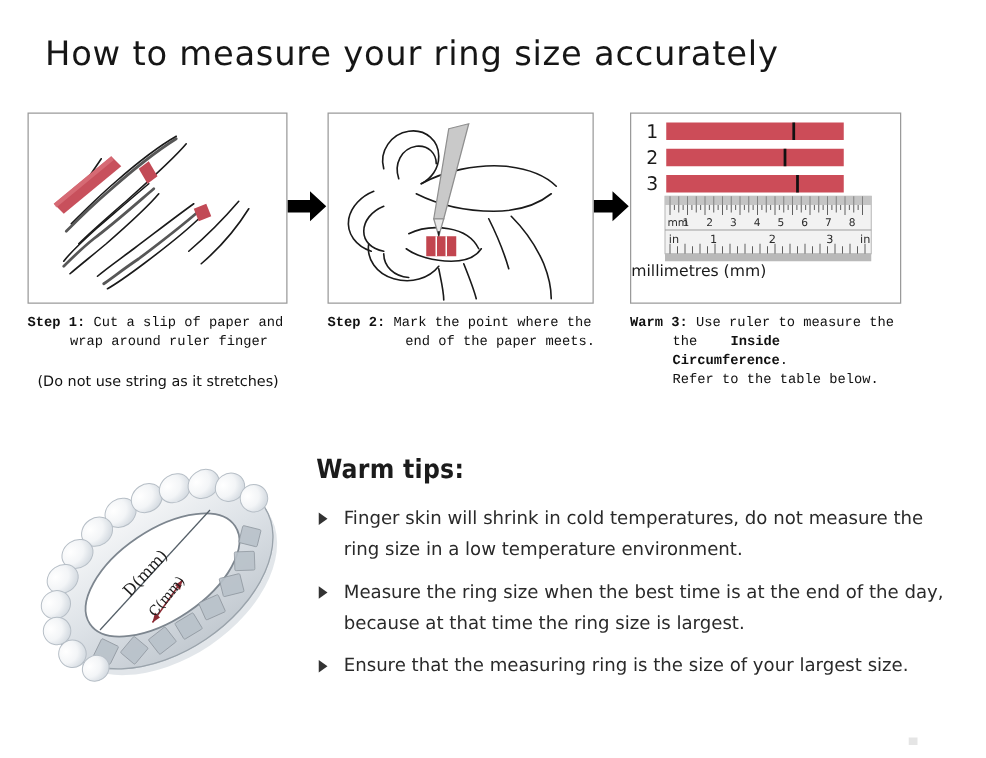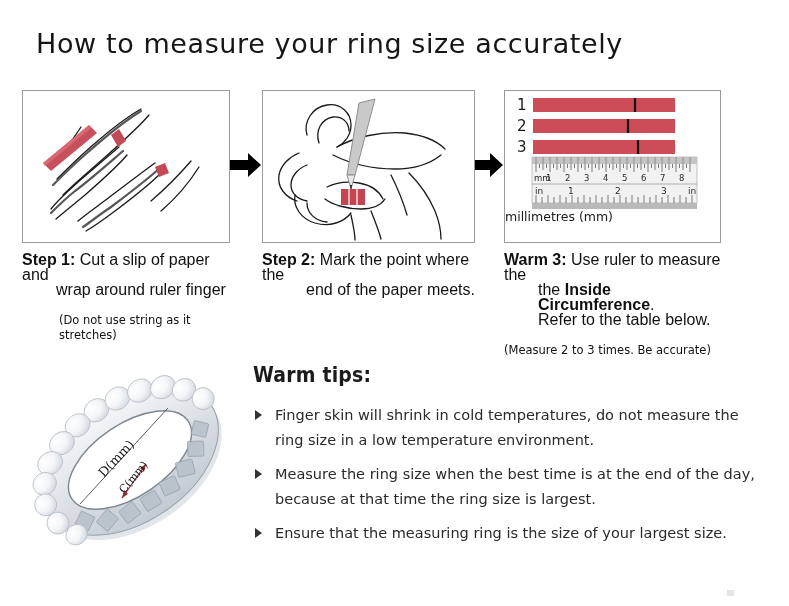--- a/index.html
+++ b/index.html
@@ -66,39 +66,39 @@
     top: 60px;
     width: 34px;
     height: 30px;
   }
   .step-arrow.a1 { left: 228px; }
   .step-arrow.a2 { left: 470px; }
 
   
   .caption {
     margin-top: 9px;
-    font-family: Liberation Sans, sans-serif;
-    font-size: 16px;
+    font-family: Liberation Mono, monospace;
+    font-size: 11px;
     line-height: 15px;
     color: #111111;
   }
   .caption .lbl { font-weight: bold; }
   .caption .ln { display: block; }
   .caption .ind { padding-left: 34px; }
-  .caption .ind2 { padding-left: 44px; }
-  .caption b { font-weight: bold; }
+  .caption .ind2 { padding-left: 44px; text-align: right; }
+  .caption b { font-weight: bold; margin-left: 20px; }
 
   .note {
     margin-top: 16px;
     font-family: "DejaVu Sans", sans-serif;
     font-size: 11.5px;
     line-height: 15px;
     color: #111111;
   }
-  .note.n1 { padding-left: 8px; margin-left: 29px; }
+  .note.n1 { padding-left: 8px; }
   .note.n3 { padding-left: 0px; }
 
   
   .ring-figure {
     position: absolute;
     left: 18px;
     top: 352px;
     width: 228px;
     height: 222px;
   }
@@ -413,21 +413,20 @@
                   font-family:'DejaVu Sans', sans-serif; font-size:12.5px; color:#1a1a1a;">millimetres (mm)</div>
     </div>
     <div class="caption">
       <span class="ln">
         <span class="lbl">Warm 3:</span>
         <span>Use ruler to measure the</span>
       </span>
       <span class="ln ind"><span>the </span><b>Inside Circumference</b><span>.</span></span>
       <span class="ln ind">Refer to the table below.</span>
     </div>
-    <div class="note n3">(Measure 2 to 3 times. Be accurate)</div>
   </div>
 </div>
 
 <div class="ring-figure">
   <svg width="228" height="222" viewBox="0 0 228 222">
     <defs>
       <radialGradient id="gemShine" cx="35%" cy="30%" r="70%">
         <stop offset="0%" stop-color="#ffffff"></stop>
         <stop offset="60%" stop-color="#f3f5f7"></stop>
         <stop offset="100%" stop-color="#d7dde3"></stop>

